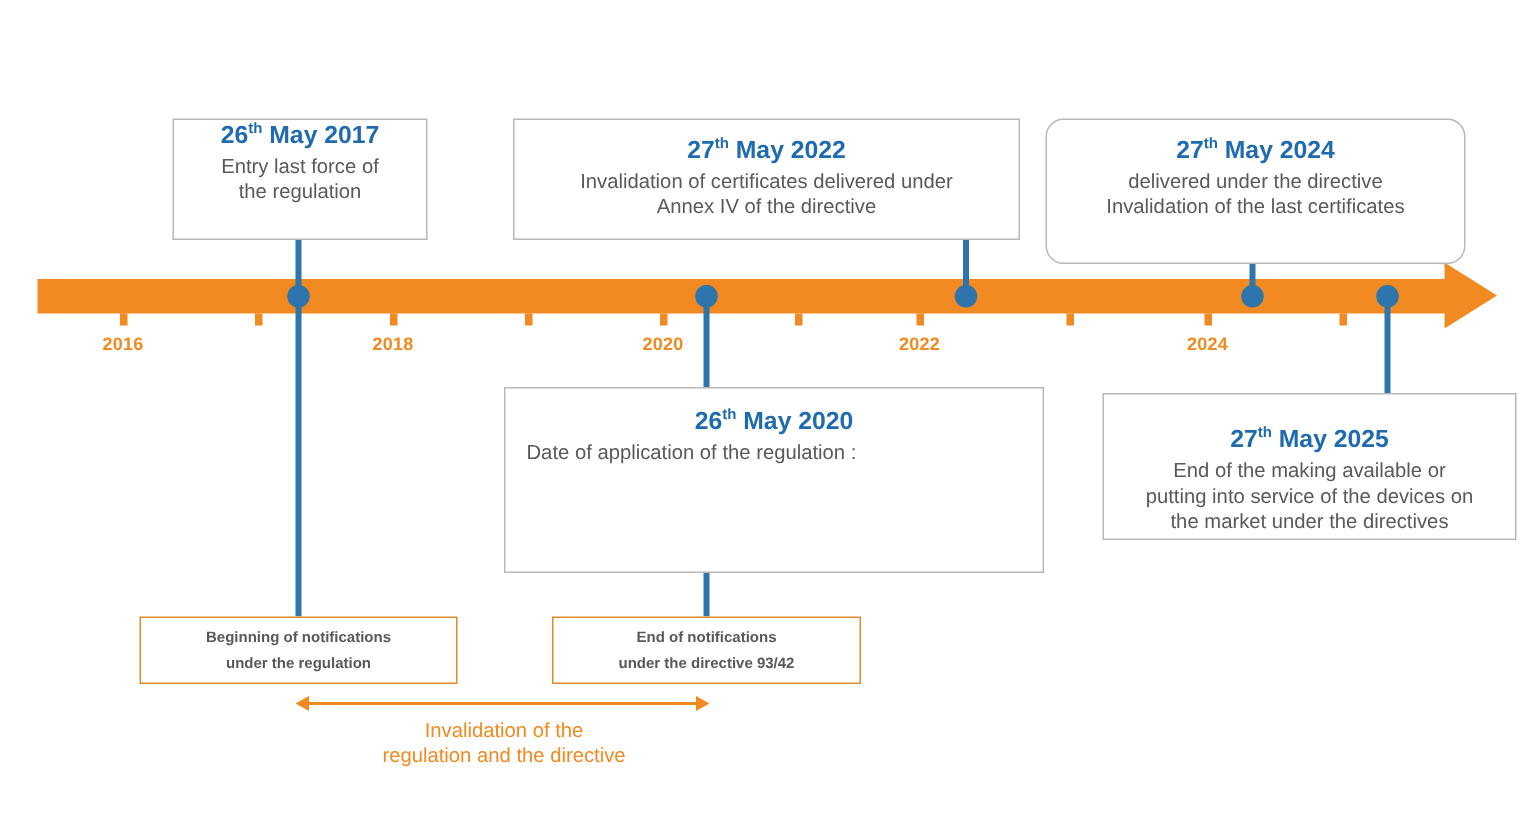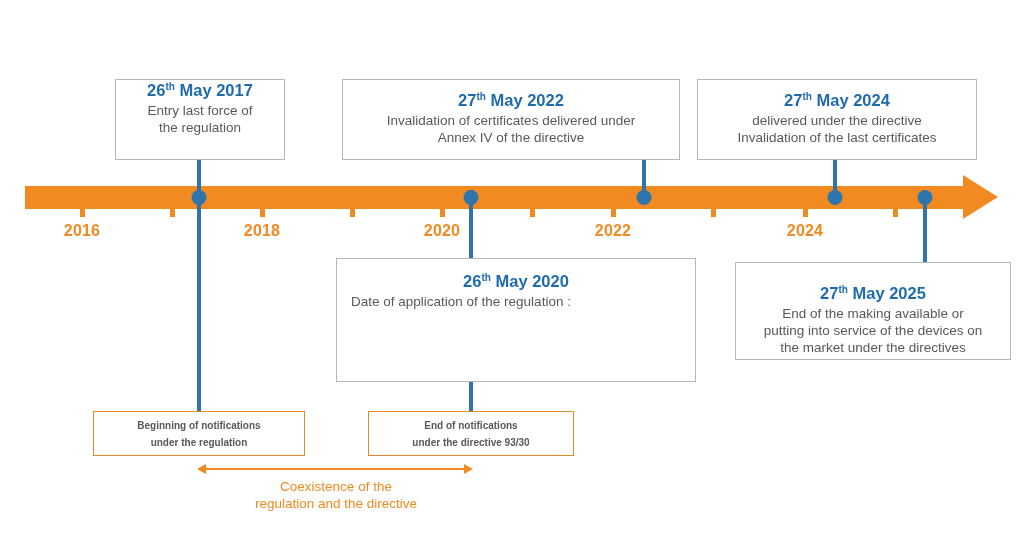--- a/index.html
+++ b/index.html
@@ -21,21 +21,21 @@
     width:0;height:0;
     border-top:22px solid transparent;
     border-bottom:22px solid transparent;
     border-left:35px solid #F18A21;
   }
   .tick{
     position:absolute;top:209px;width:5px;height:8px;background:#F18A21;
   }
   .year{
     position:absolute;top:222px;
-    font-size:16px;font-weight:bold;color:#F18A21;
+    font-size:12px;font-weight:bold;color:#F18A21;
     letter-spacing:0.2px;
     transform:translateX(-50%);
     white-space:nowrap;
   }
 
   
   .conn{
     position:absolute;width:4px;background:#2E75AD;
   }
   .dot{
@@ -148,21 +148,21 @@
 
   <div class="box" style="left:342px;top:79px;width:338px;height:81px;padding-top:10px;">
     <span class="date">
       <span>27</span><sup>th</sup>
       <span>May 2022</span>
     </span>
     <span class="body">Invalidation of certificates delivered under</span>
     <span class="body">Annex IV of the directive</span>
   </div>
 
-  <div class="box" style="left:697px;top:79px;width:280px;height:81px;padding-top:10px;">
+  <div class="box" style="left:697px;top:79px;width:280px;height:97px;padding-top:10px;border-radius:12px;">
     <span class="date">
       <span>27</span><sup>th</sup>
       <span>May 2024</span>
     </span>
     <span class="body">delivered under the directive</span>
     <span class="body">Invalidation of the last certificates</span>
   </div>
 
   <div class="box left-body" style="left:292px;top:258px;width:360px;height:124px;padding:12px 14px 0 14px;margin-left:44px;">
     <span class="date">
@@ -185,26 +185,26 @@
   <div class="obox" style="left:93px;top:411px;width:212px;height:45px;">
     <div>
       <span>Beginning of notifications</span><br>
       <span>under the regulation</span>
     </div>
   </div>
 
   <div class="obox" style="left:368px;top:411px;width:206px;height:45px;">
     <div>
       <span>End of notifications</span><br>
-      <span>under the directive 93/30</span>
+      <span>under the directive 93/42</span>
     </div>
   </div>
 
   <div class="coex-line" style="left:205px;top:468px;width:261px;"></div>
   <div class="coex-head l" style="left:197px;top:464px;"></div>
   <div class="coex-head r" style="left:464px;top:464px;"></div>
 
   <div class="coex-label" style="left:336px;top:478px;">
-    <span>Coexistence of the</span><br>
+    <span>Invalidation of the</span><br>
     <span>regulation and the directive</span>
   </div>
 
 </div>
 
 </body></html>

